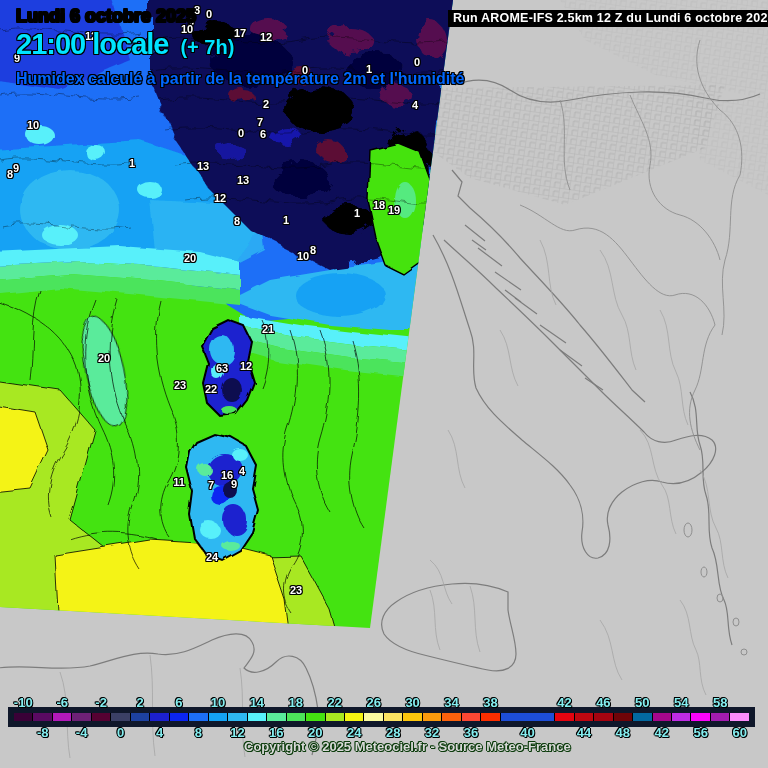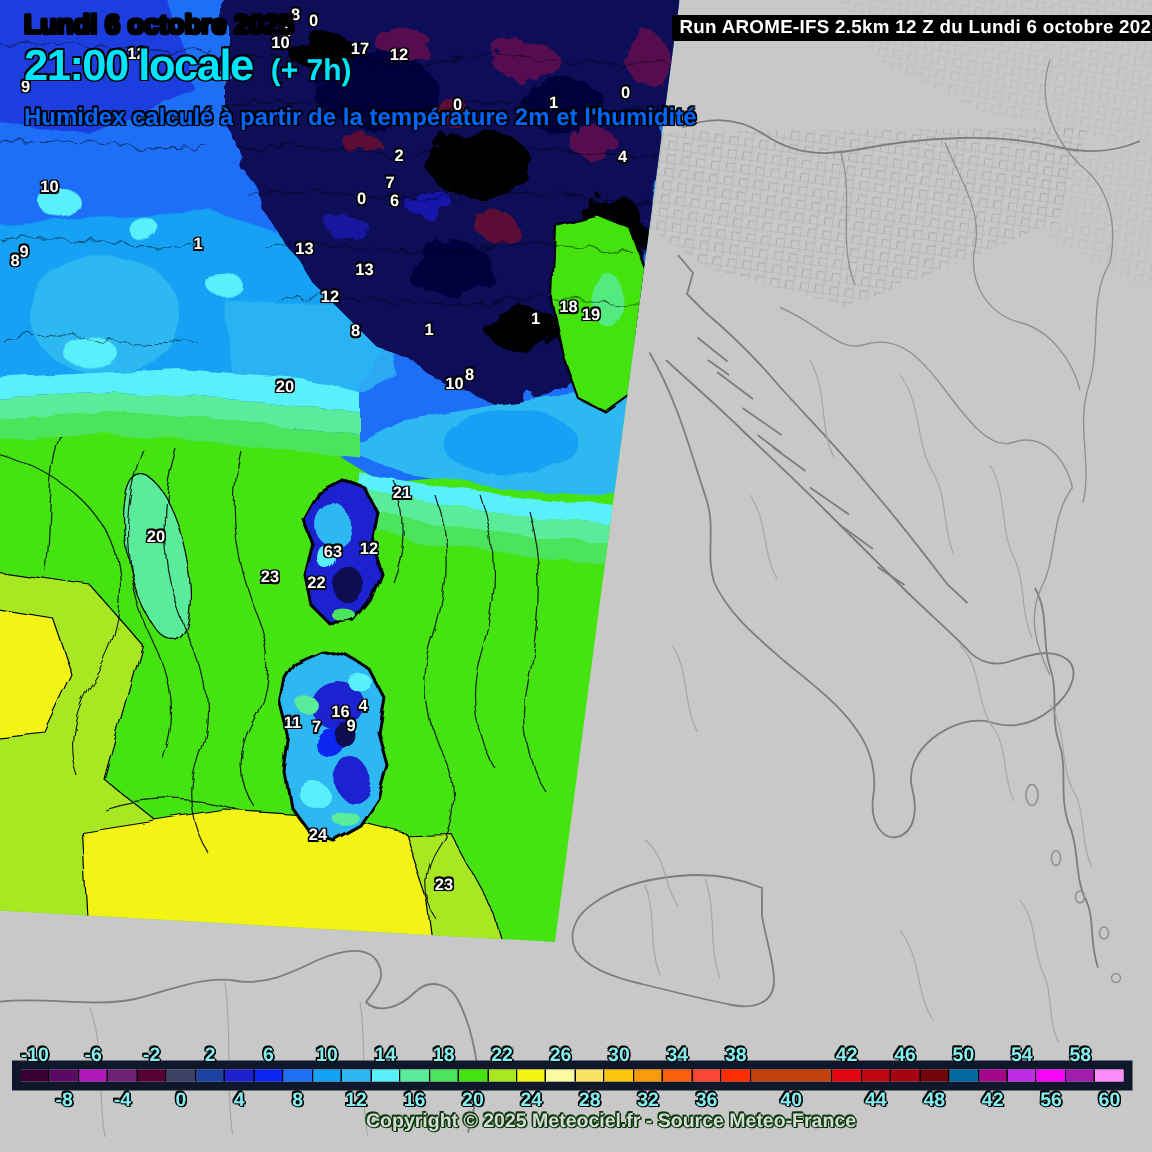--- a/index.html
+++ b/index.html
@@ -287,21 +287,21 @@
 <i class="sv" style="left:303px;top:256px">10</i>
 <i class="sv" style="left:190px;top:258px">20</i>
 <i class="sv" style="left:268px;top:329px">21</i>
 <i class="sv" style="left:104px;top:358px">20</i>
 <i class="sv" style="left:222px;top:368px">63</i>
 <i class="sv" style="left:246px;top:366px">12</i>
 <i class="sv" style="left:180px;top:385px">23</i>
 <i class="sv" style="left:211px;top:389px">22</i>
 <i class="sv" style="left:227px;top:475px">16</i>
 <i class="sv" style="left:242px;top:471px">4</i>
-<i class="sv" style="left:195px;top:482px">11</i>
+<i class="sv" style="left:179px;top:482px">11</i>
 <i class="sv" style="left:211px;top:485px">7</i>
 <i class="sv" style="left:234px;top:484px">9</i>
 <i class="sv" style="left:212px;top:557px">24</i>
 <i class="sv" style="left:296px;top:590px">23</i>
 
 <div class="hdr" id="date-label">Lundi 6 octobre 2025</div>
 <div class="hdr" id="time-label">
   <span>21:00 locale</span><span id="time-offset">(+ 7h)</span>
 </div>
 <div class="hdr" id="subtitle">Humidex calculé à partir de la température 2m et l'humidité</div>
@@ -377,21 +377,21 @@
         </div>
     <div class="cell" style="background-color: rgb(250, 97, 13);">
           <span class="tick">34</span>
         </div>
     <div class="cell" style="background-color: rgb(250, 71, 51);">
           <span class="tick">36</span>
         </div>
     <div class="cell" style="background-color: rgb(252, 46, 0);">
           <span class="tick">38</span>
         </div>
-    <div class="cell" style="background-color: #c2410c; padding-left: 35px;">
+    <div class="cell" style="background-color: #1d4ed8; padding-left: 35px;">
           <span class="tick">40</span>
         </div>
     <div class="cell" style="background-color: rgb(228, 4, 16);">
           <span class="tick">42</span>
         </div>
     <div class="cell" style="background-color: rgb(191, 7, 16);">
           <span class="tick">44</span>
         </div>
     <div class="cell" style="background-color: rgb(165, 4, 16);">
           <span class="tick">46</span>

